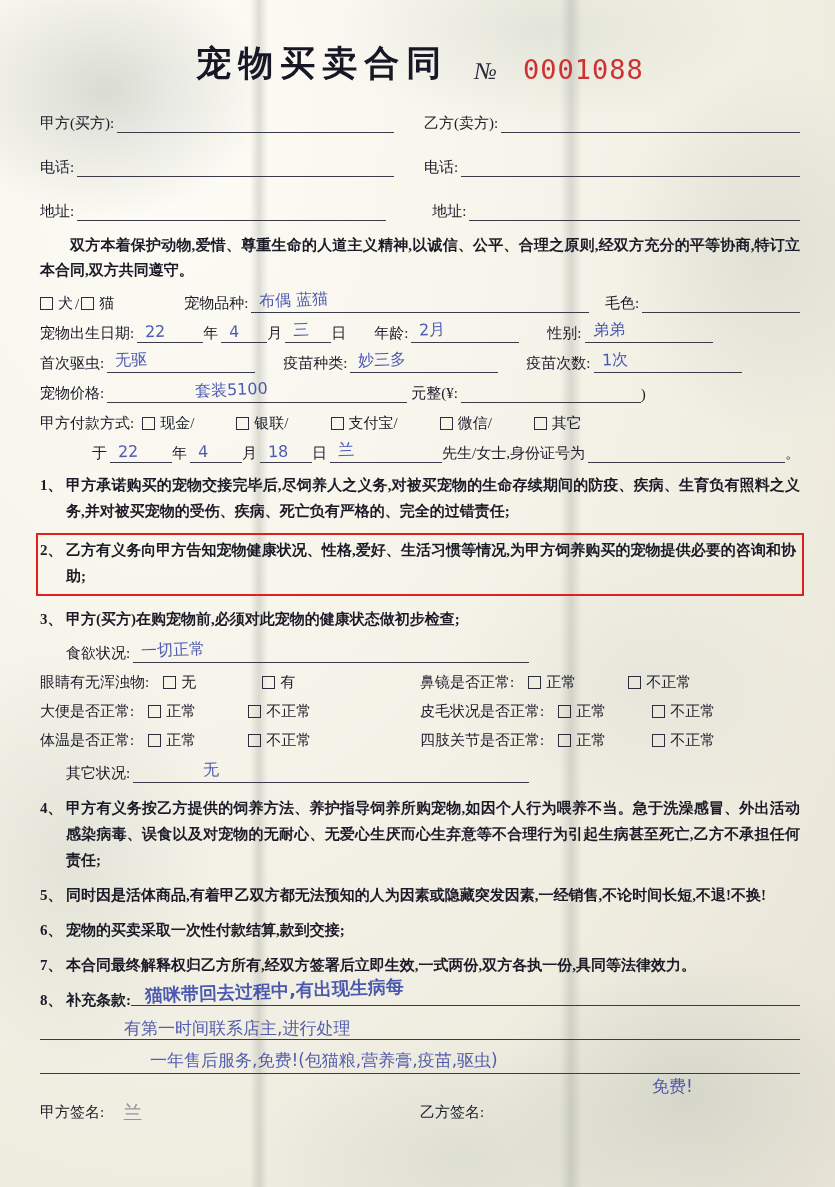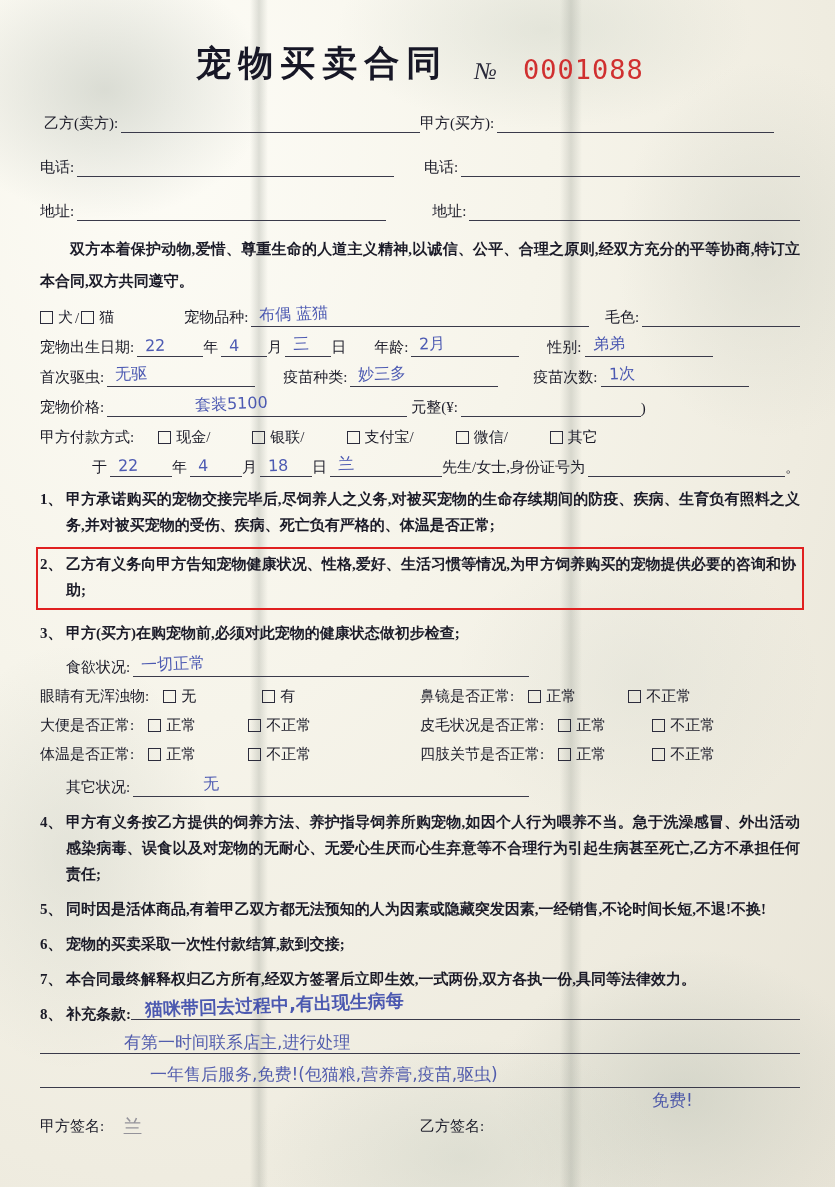--- a/index.html
+++ b/index.html
@@ -105,21 +105,21 @@
     font-size: 16px;
     white-space: nowrap;
     opacity: .85;
     transform: rotate(-2deg);
   }
   .hand.faint { opacity: .45; }
 
   
   p.para {
     font-size: 15px;
-    line-height: 32px;
+    line-height: 25px;
     margin: 12px 0 0 0;
     text-align: justify;
     font-weight: 600;
   }
   p.para.indent { text-indent: 30px; }
 
   
   .frow {
     display: flex;
     align-items: flex-end;
@@ -227,28 +227,28 @@
 
   <div class="sheet">
 
     <div class="title-row">
       <div class="doc-title">宠物买卖合同</div>
       <div class="no-label">№</div>
       <div class="no-value">0001088</div>
     </div>
 
     <div class="row" style="margin-top:26px;">
+      <div class="half left">
+        <span class="lbl">甲方(买方):</span>
+        <span class="fill">
+          <span class="hand faint"></span>
+        </span>
+      </div>
       <div class="half right">
         <span class="lbl">乙方(卖方):</span>
-        <span class="fill">
-          <span class="hand faint"></span>
-        </span>
-      </div>
-      <div class="half left">
-        <span class="lbl">甲方(买方):</span>
         <span class="fill">
           <span class="hand faint"></span>
         </span>
       </div>
     </div>
 
     <div class="row" style="margin-top:24px;">
       <div class="half left">
         <span class="lbl">电话:</span>
         <span class="fill">
@@ -330,39 +330,39 @@
 
     <div class="frow">
       <span class="lbl">首次驱虫:</span>
       <span class="fill" style="max-width:148px;">
         <span class="hand">无驱</span>
       </span>
       <span class="lbl" style="margin-left:28px;">疫苗种类:</span>
       <span class="fill" style="max-width:148px;">
         <span class="hand">妙三多</span>
       </span>
-      <span class="lbl" style="margin-left:35px;text-align:center;">疫苗次数:</span>
+      <span class="lbl" style="margin-left:28px;text-align:center;">疫苗次数:</span>
       <span class="fill" style="max-width:148px;">
         <span class="hand">1次</span>
       </span>
     </div>
 
     <div class="frow">
       <span class="lbl">宠物价格:</span>
       <span class="fill" style="max-width:300px;">
         <span class="hand" style="left:88px;">套装5100</span>
       </span>
       <span class="lbl" style="margin-left:4px;text-align:center;">元整(¥:</span>
       <span class="fill" style="max-width:180px;"></span>
       <span class="lbl">)</span>
     </div>
 
     <div class="frow">
       <span class="lbl">甲方付款方式:</span>
-      <span class="cell" style="margin-left:24px;">
+      <span class="cell" style="margin-left:8px;">
         <span class="cb"></span>
         <span class="cbtxt">现金/</span>
       </span>
       <span class="cell" style="margin-left:42px;">
         <span class="cb"></span>
         <span class="cbtxt">银联/</span>
       </span>
       <span class="cell" style="margin-left:42px;">
         <span class="cb"></span>
         <span class="cbtxt">支付宝/</span>
@@ -397,21 +397,21 @@
       <span class="lbl">先生/女士,身份证号为</span>
       <span class="fill">
         <span class="hand faint"></span>
       </span>
       <span class="lbl">。</span>
     </div>
 
 
     <div class="clause">
       <span class="num">1、</span>
-      <span class="body">甲方承诺购买的宠物交接完毕后,尽饲养人之义务,对被买宠物的生命存续期间的防疫、疾病、生育负有照料之义务,并对被买宠物的受伤、疾病、死亡负有严格的、体温是否正常;</span>
+      <span class="body">甲方承诺购买的宠物交接完毕后,尽饲养人之义务,对被买宠物的生命存续期间的防疫、疾病、生育负有照料之义务,并对被买宠物的受伤、疾病、死亡负有严格的、完全的过错责任;</span>
     </div>
 
     <div class="highlight-box">
       <div class="clause">
         <span class="num">2、</span>
         <span class="body">乙方有义务向甲方告知宠物健康状况、性格,爱好、生活习惯等情况,为甲方饲养购买的宠物提供必要的咨询和协助;</span>
       </div>
     </div>
 
     <div class="clause" style="margin-top:10px;">

